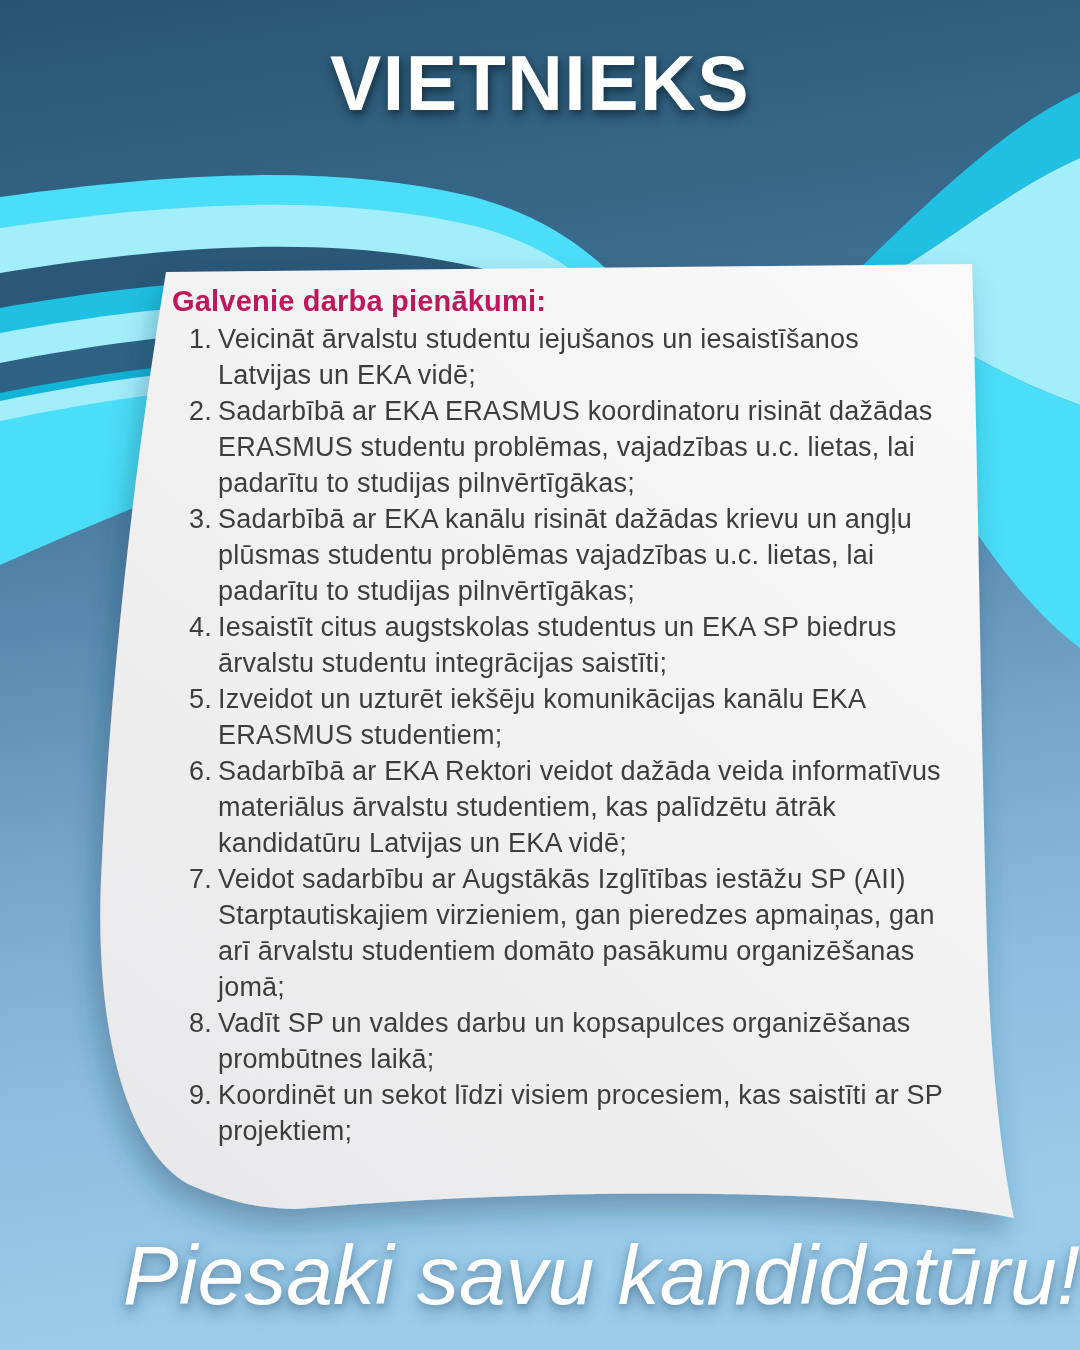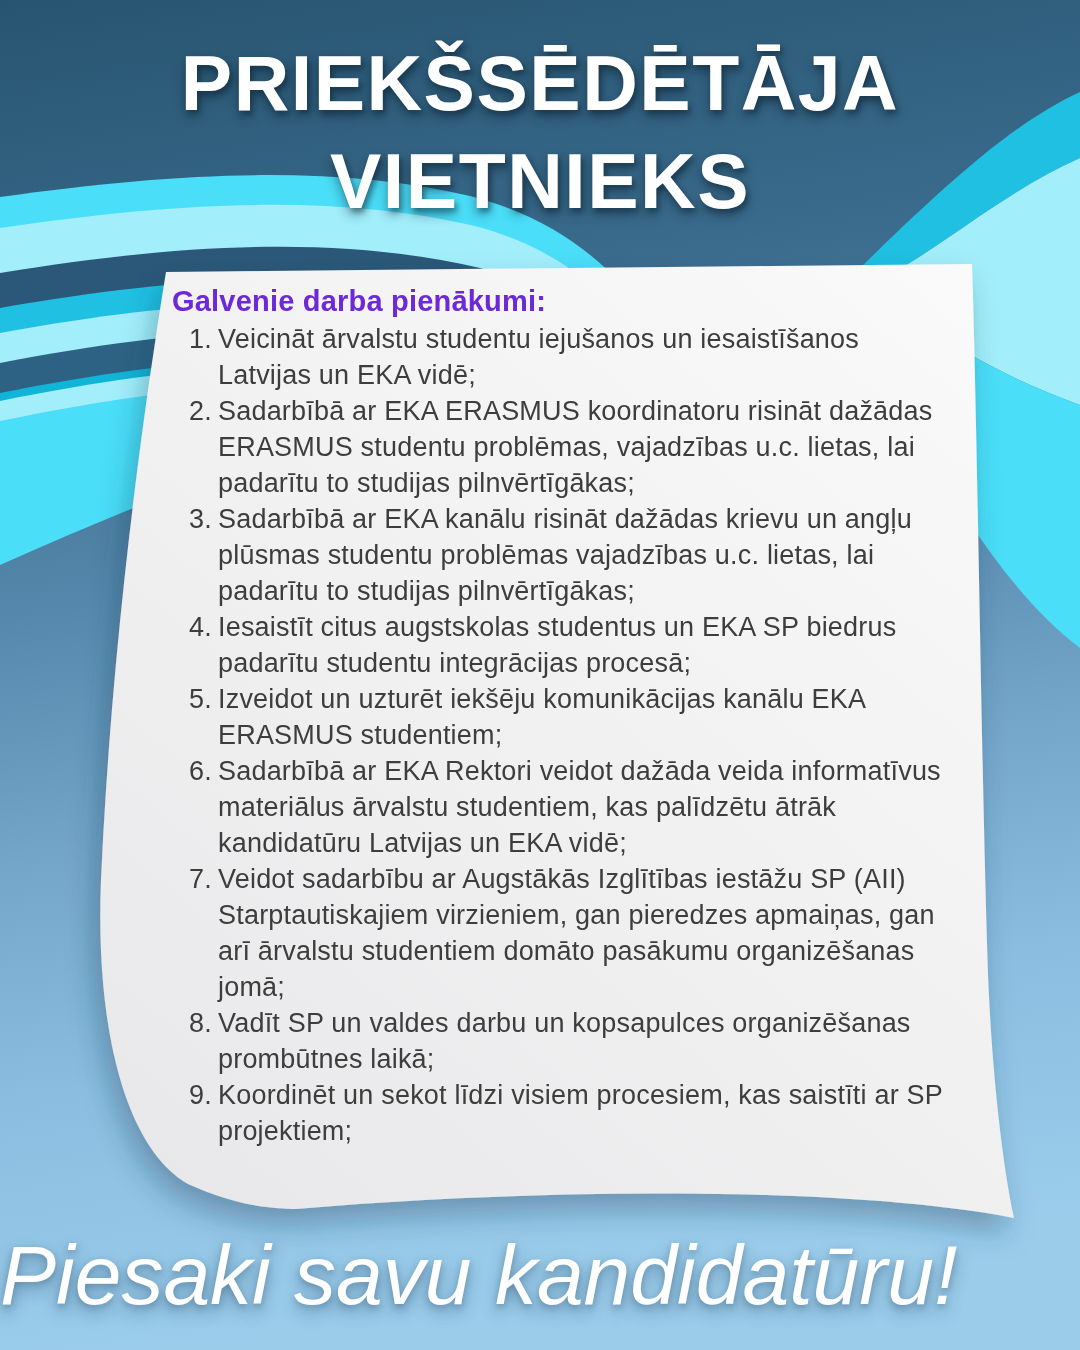--- a/index.html
+++ b/index.html
@@ -17,31 +17,31 @@
     letter-spacing:1.5px;
     text-shadow:0 6px 12px rgba(10,28,44,0.45), 3px 4px 5px rgba(10,28,44,0.35);
   }
   .title .line { display:block; }
 
   .paper-content {
     position:absolute; left:172px; top:283px; width:782px;
     color:#3d3d3d; font-size:27px; line-height:36px; letter-spacing:0.2px;
   }
   .paper-heading {
-    font-weight:700; color:#6d28d9; font-size:29px; line-height:36px;
+    font-weight:700; color:#be185d; font-size:29px; line-height:36px;
     margin:0 0 2px 0;
   }
   ol.duties { list-style:none; margin:0; padding:0; }
   .duty { display:flex; }
   .duty-num { flex:none; width:46px; text-align:right; padding-right:6px; box-sizing:border-box; }
   .duty-text { flex:1; }
 
   .cta {
     position:absolute; left:0; right:0; top:1225px;
-    text-align:left; color:#ffffff; font-style:italic;
+    text-align:right; color:#ffffff; font-style:italic;
     font-size:84px; line-height:100px; font-weight:400;
     text-shadow:0 8px 16px rgba(36,70,100,0.42), 0 3px 6px rgba(36,70,100,0.30);
   }
 </style>
 </head>
 <body>
 
 <div class="canvas">
 
   <svg class="bg-svg" viewBox="0 0 1080 1350" preserveAspectRatio="none" aria-hidden="true">
@@ -89,21 +89,20 @@
              C134,470 110,680 101,880
              C95,1030 126,1148 188,1184
              C240,1207 270,1208 296,1209
              C540,1188 850,1186 1014,1218
              C1003,1168 992,1075 988,975
              C981,755 978,455 972,264
              Z"></path>
   </svg>
 
   <div class="title">
-    <span class="line">PRIEKŠSĒDĒTĀJA</span>
     <span class="line">VIETNIEKS</span>
   </div>
 
   <div class="paper-content">
     <p class="paper-heading">Galvenie darba pienākumi:</p>
     <ol class="duties">
 
         <li class="duty">
           <span class="duty-num">1.</span>
           <span class="duty-text">Veicināt ārvalstu studentu iejušanos un iesaistīšanos Latvijas un EKA vidē;</span>
@@ -114,21 +113,21 @@
           <span class="duty-text">Sadarbībā ar EKA ERASMUS koordinatoru risināt dažādas ERASMUS studentu problēmas, vajadzības u.c. lietas, lai padarītu to studijas pilnvērtīgākas;</span>
         </li>
 
         <li class="duty">
           <span class="duty-num">3.</span>
           <span class="duty-text">Sadarbībā ar EKA kanālu risināt dažādas krievu un angļu plūsmas studentu problēmas vajadzības u.c. lietas, lai padarītu to studijas pilnvērtīgākas;</span>
         </li>
 
         <li class="duty">
           <span class="duty-num">4.</span>
-          <span class="duty-text">Iesaistīt citus augstskolas studentus un EKA SP biedrus padarītu studentu integrācijas procesā;</span>
+          <span class="duty-text">Iesaistīt citus augstskolas studentus un EKA SP biedrus ārvalstu studentu integrācijas saistīti;</span>
         </li>
 
         <li class="duty">
           <span class="duty-num">5.</span>
           <span class="duty-text">Izveidot un uzturēt iekšēju komunikācijas kanālu EKA ERASMUS studentiem;</span>
         </li>
 
         <li class="duty">
           <span class="duty-num">6.</span>
           <span class="duty-text">Sadarbībā ar EKA Rektori veidot dažāda veida informatīvus materiālus ārvalstu studentiem, kas palīdzētu ātrāk kandidatūru Latvijas un EKA vidē;</span>

